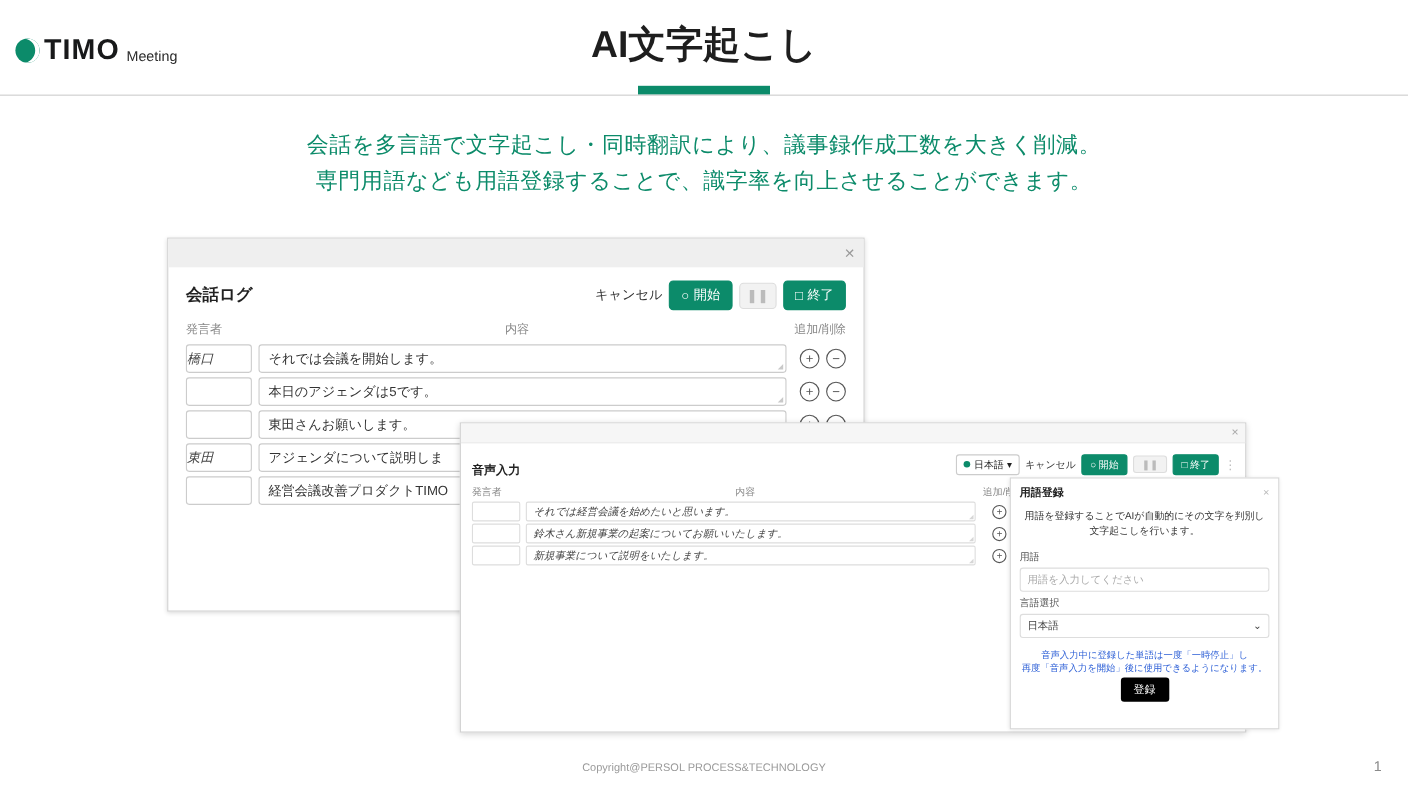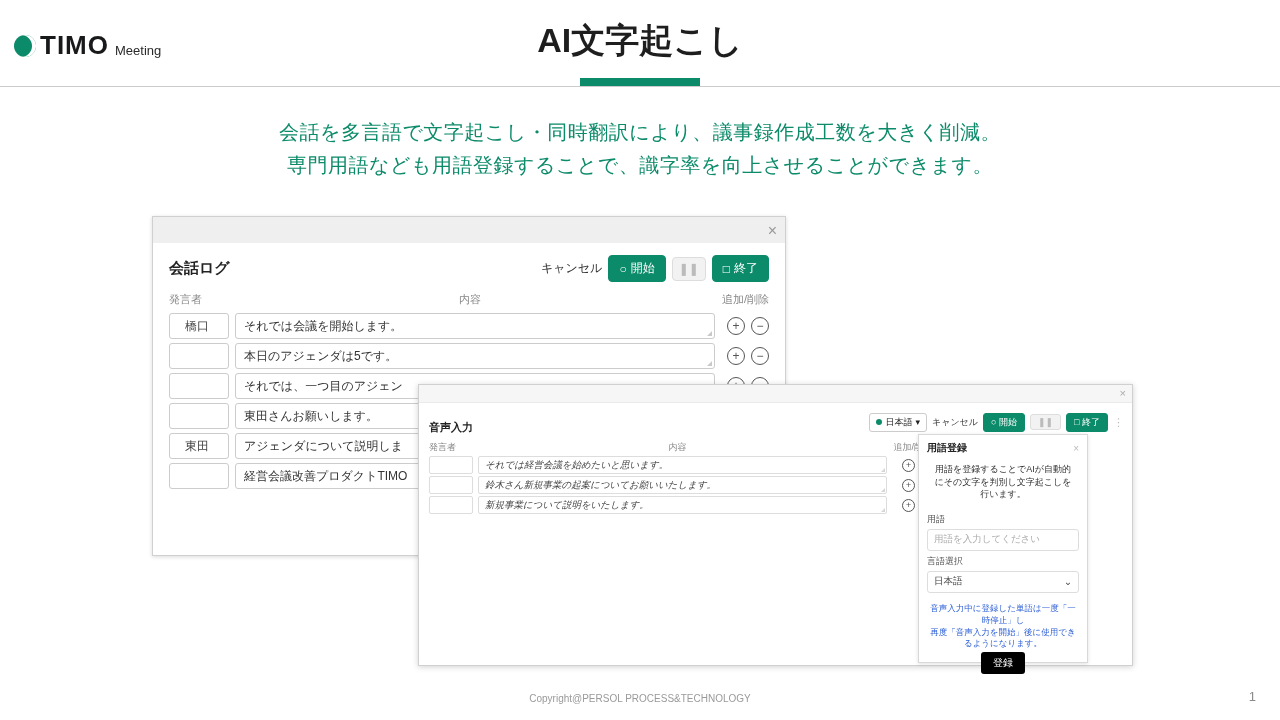--- a/index.html
+++ b/index.html
@@ -34,21 +34,21 @@
   .txtbtn { font-size:12px; color:#333; }
   .pill { border-radius:4px; padding:4px 10px; font-size:12px; display:inline-flex; align-items:center; gap:4px;}
   .pill.green { background:#0c8b6a; color:#fff; border:1px solid #0c8b6a;}
   .pill.pause { background:#f2f2f2; color:#bbb; border:1px solid #ddd; padding:4px 6px;}
   .m1-cols { display:flex; color:#888; font-size:11px; margin-bottom:6px;}
   .m1-cols .c1{ width:68px;}
   .m1-cols .c2{ flex:1; text-align:center;}
   .m1-cols .c3{ width:66px; text-align:right;}
   .m1-row { display:flex; align-items:center; gap:6px; margin-bottom:4px;}
   .m1-speaker { width:60px; height:26px; border:1px solid #ccc; border-radius:3px; font-size:12px;
-                display:flex; align-items:center; padding:0 15px; color:#444;}
+                display:flex; align-items:center; padding:0 0; color:#444;font-style:italic;}
   .m1-content { flex:1; position:relative; height:26px; border:1px solid #ccc; border-radius:3px;
                 font-size:12px; display:flex; align-items:center; padding:0 8px; color:#333;}
   .m1-content::after{content:""; position:absolute; right:2px; bottom:2px; width:0; height:0;
                      border-left:5px solid transparent; border-bottom:5px solid #c9c9c9;}
   .pm-wrap { display:flex; gap:6px; width:48px; justify-content:flex-end;}
   .circ { width:18px; height:18px; border-radius:50%; border:1.5px solid #555; display:flex;
           align-items:center; justify-content:center; font-size:12px; color:#555; line-height:1;}
 
   
   .modal2 { position:absolute; top:384px; left:418px; width:715px; height:282px;
@@ -73,21 +73,21 @@
   .m2-sp { width:44px; height:18px; border:1px solid #ddd; border-radius:2px;}
   .m2-ct { flex:1; height:18px; border:1px solid #ddd; border-radius:2px; font-size:9.5px;
            display:flex; align-items:center; padding:0 6px; color:#444; position:relative;}
   .m2-ct::after{content:""; position:absolute; right:1px; bottom:1px; width:0;height:0;
                 border-left:4px solid transparent; border-bottom:4px solid #d6d6d6;}
   .m2-pm { display:flex; gap:4px; width:40px; justify-content:flex-end;}
   .m2-pm .circ{width:13px;height:13px; font-size:9px; border-width:1px;}
   .m2-tr { width:185px; font-size:9.5px; color:#444; padding-left:6px; white-space:nowrap; overflow:hidden;}
 
   
-  .panel3 { position:absolute; top:434px; left:918px; width:170px; height:229px;
+  .panel3 { position:absolute; top:434px; left:918px; width:245px; height:229px;
             background:#fff; border:1px solid #d8d8d8; box-shadow:0 1px 4px rgba(0,0,0,0.12); padding:6px 8px;}
   .panel3 .p3hdr{ display:flex; align-items:center; margin-bottom:8px;}
   .panel3 .p3ttl{ font-size:10px; font-weight:700; flex:1;}
   .panel3 .p3x { color:#bbb; font-size:10px;}
   .panel3 .p3desc{ font-size:9px; text-align:center; color:#333; line-height:1.4; padding:0 4px 8px;}
   .panel3 .lbl{ font-size:9px; color:#555; margin:4px 0 3px;}
   .panel3 .inp{ width:100%; border:1px solid #ddd; border-radius:3px; height:22px; font-size:9.5px;
                padding:0 6px; color:#aaa; display:flex; align-items:center;}
   .panel3 .sel{ width:100%; border:1px solid #ddd; border-radius:3px; height:22px; font-size:9.5px;
                padding:0 6px; color:#444; display:flex; align-items:center; justify-content:space-between;}
@@ -153,28 +153,20 @@
           <div class="m1-row">
             <div class="m1-speaker"></div>
             <div class="m1-content">本日のアジェンダは5です。</div>
             <div class="pm-wrap">
               <span class="circ">+</span>
               <span class="circ">−</span>
             </div>
           </div>
           <div class="m1-row">
             <div class="m1-speaker"></div>
-            <div class="m1-content">それでは、一つ目のアジェン</div>
-            <div class="pm-wrap">
-              <span class="circ">+</span>
-              <span class="circ">−</span>
-            </div>
-          </div>
-          <div class="m1-row">
-            <div class="m1-speaker"></div>
             <div class="m1-content">東田さんお願いします。</div>
             <div class="pm-wrap">
               <span class="circ">+</span>
               <span class="circ">−</span>
             </div>
           </div>
           <div class="m1-row">
             <div class="m1-speaker">東田</div>
             <div class="m1-content">アジェンダについて説明しま</div>
             <div class="pm-wrap">

